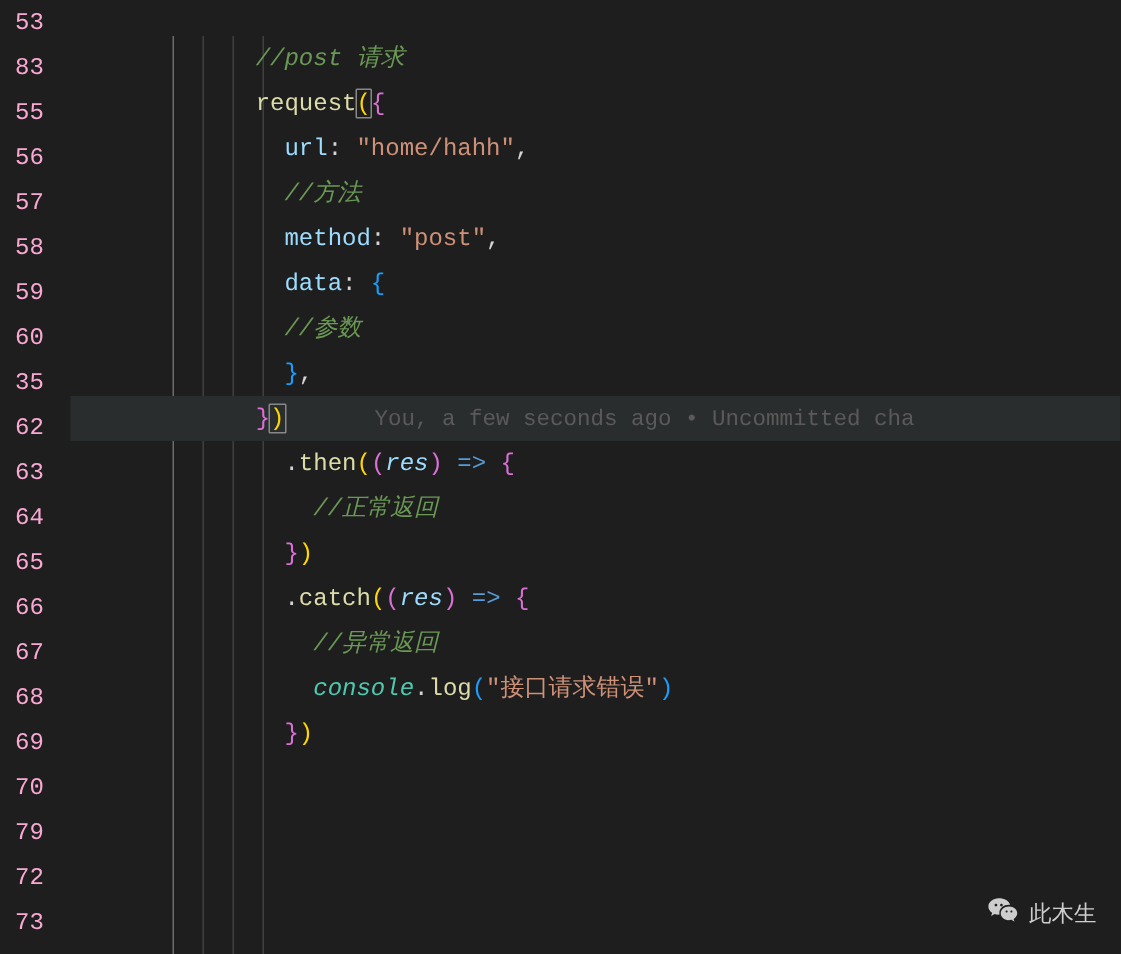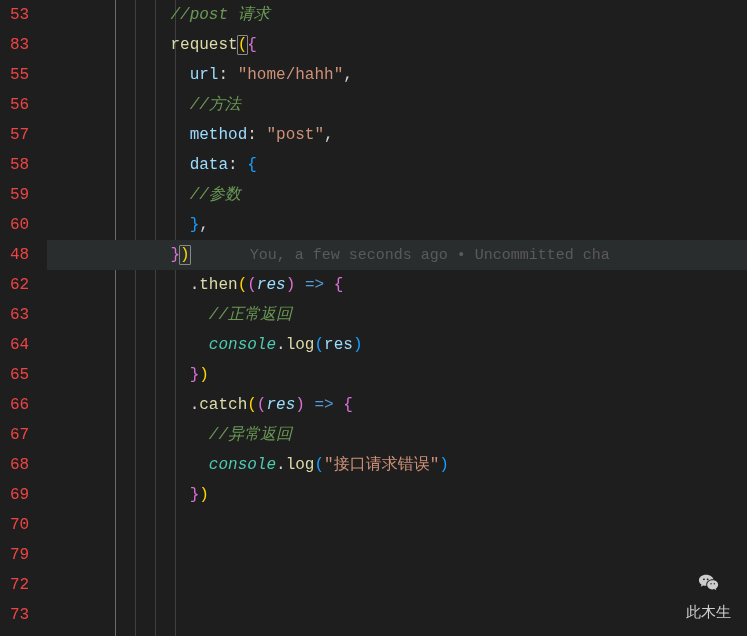--- a/index.html
+++ b/index.html
@@ -15,21 +15,21 @@
       width: 747px;
       height: 636px;
       position: relative;
     }
     .editor {
       display: flex;
       height: 100%;
     }
     .gutter {
       background: #1e1e1e;
-      color: #ef4444;
+      color: #f9a8d4;
       text-align: right;
       padding: 0 18px 0 10px;
       user-select: none;
       line-height: 30px;
       font-size: 16px;
     }
     .gutter .line-num {
       height: 30px;
     }
     .indent-guides {
@@ -47,20 +47,21 @@
       background: #404040;
     }
     .indent-guide.active {
       background: #6b6b6b;
     }
     .code-area {
       flex: 1;
       position: relative;
       line-height: 30px;
       font-size: 16px;
+      margin-top: 24px;
     }
     .code-line {
       height: 30px;
       white-space: pre;
       position: relative;
       padding-left: 8px;
     }
     .code-line.highlighted {
       background: #2a2d2e;
     }
@@ -91,42 +92,41 @@
     .watermark {
       position: absolute;
       right: 16px;
       bottom: 14px;
       display: flex;
       align-items: center;
       gap: 6px;
       color: #cdcdcd;
       font-size: 15px;
       font-family: -apple-system, BlinkMacSystemFont, 'Segoe UI', sans-serif;
-      flex-direction: column;
     }
     .watermark svg {
       width: 22px;
       height: 22px;
       fill: #cdcdcd;
     }
   </style>
 </head>
 <body>
 
 <div class="editor">
   <div class="gutter" id="gutter">
       <div class="line-num">53</div>
       <div class="line-num">83</div>
       <div class="line-num">55</div>
       <div class="line-num">56</div>
       <div class="line-num">57</div>
       <div class="line-num">58</div>
       <div class="line-num">59</div>
       <div class="line-num">60</div>
-      <div class="line-num">48</div>
+      <div class="line-num">35</div>
       <div class="line-num">62</div>
       <div class="line-num">63</div>
       <div class="line-num">64</div>
       <div class="line-num">65</div>
       <div class="line-num">66</div>
       <div class="line-num">67</div>
       <div class="line-num">68</div>
       <div class="line-num">69</div>
       <div class="line-num">70</div>
       <div class="line-num">79</div>
@@ -144,21 +144,20 @@
       <div class="code-line"><span class="tok-default">            </span><span class="tok-func">request</span><span class="tok-bracket-y bracket-match">(</span><span class="tok-bracket-p">{</span></div>
       <div class="code-line"><span class="tok-default">              </span><span class="tok-prop">url</span><span class="tok-default">: </span><span class="tok-string">"home/hahh"</span><span class="tok-default">,</span></div>
       <div class="code-line"><span class="tok-default">              </span><span class="tok-comment">//方法</span></div>
       <div class="code-line"><span class="tok-default">              </span><span class="tok-prop">method</span><span class="tok-default">: </span><span class="tok-string">"post"</span><span class="tok-default">,</span></div>
       <div class="code-line"><span class="tok-default">              </span><span class="tok-prop">data</span><span class="tok-default">: </span><span class="tok-bracket-b">{</span></div>
       <div class="code-line"><span class="tok-default">              </span><span class="tok-comment">//参数</span></div>
       <div class="code-line"><span class="tok-default">              </span><span class="tok-bracket-b">}</span><span class="tok-default">,</span></div>
       <div class="code-line highlighted"><span class="tok-default">            </span><span class="tok-bracket-p">}</span><span class="tok-bracket-y bracket-match">)</span><span class="gitlens-hint">You, a few seconds ago • Uncommitted cha</span></div>
       <div class="code-line"><span class="tok-default">              </span><span class="tok-default">.</span><span class="tok-func">then</span><span class="tok-bracket-y">(</span><span class="tok-bracket-p">(</span><span class="tok-param">res</span><span class="tok-bracket-p">)</span><span class="tok-default"> </span><span class="tok-arrow">=&gt;</span><span class="tok-default"> </span><span class="tok-bracket-p">{</span></div>
       <div class="code-line"><span class="tok-default">                </span><span class="tok-comment">//正常返回</span></div>
-      <div class="code-line"><span class="tok-default">                </span><span class="tok-obj">console</span><span class="tok-default">.</span><span class="tok-func">log</span><span class="tok-bracket-b">(</span><span class="tok-prop">res</span><span class="tok-bracket-b">)</span></div>
       <div class="code-line"><span class="tok-default">              </span><span class="tok-bracket-p">}</span><span class="tok-bracket-y">)</span></div>
       <div class="code-line"><span class="tok-default">              </span><span class="tok-default">.</span><span class="tok-func">catch</span><span class="tok-bracket-y">(</span><span class="tok-bracket-p">(</span><span class="tok-param">res</span><span class="tok-bracket-p">)</span><span class="tok-default"> </span><span class="tok-arrow">=&gt;</span><span class="tok-default"> </span><span class="tok-bracket-p">{</span></div>
       <div class="code-line"><span class="tok-default">                </span><span class="tok-comment">//异常返回</span></div>
       <div class="code-line"><span class="tok-default">                </span><span class="tok-obj">console</span><span class="tok-default">.</span><span class="tok-func">log</span><span class="tok-bracket-b">(</span><span class="tok-string">"接口请求错误"</span><span class="tok-bracket-b">)</span></div>
       <div class="code-line"><span class="tok-default">              </span><span class="tok-bracket-p">}</span><span class="tok-bracket-y">)</span></div>
       <div class="code-line"></div>
     </div>
 </div>
 
 <div class="watermark">

